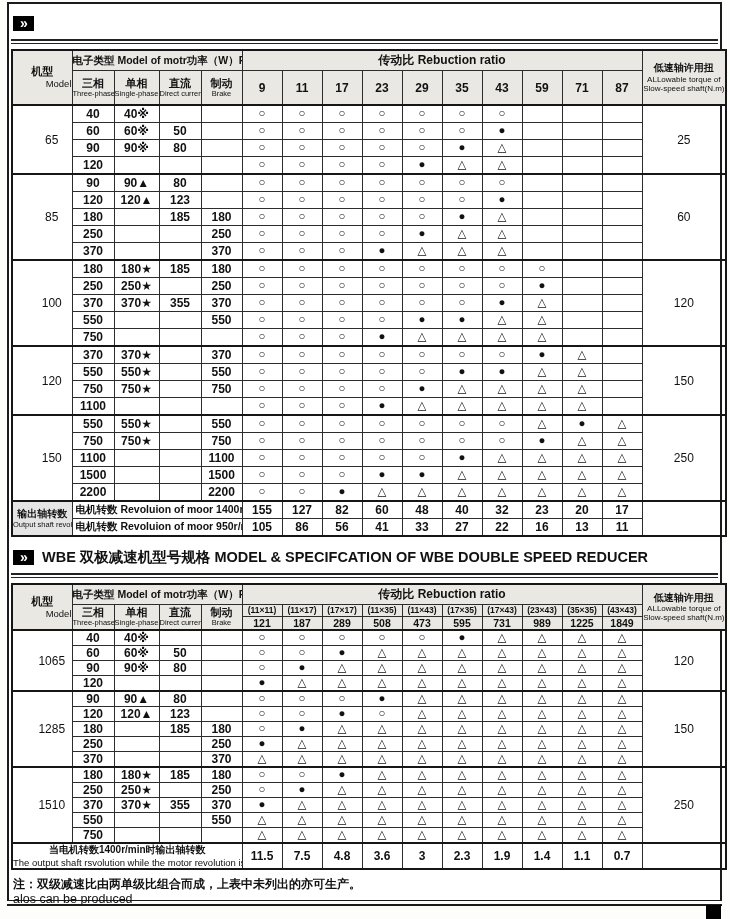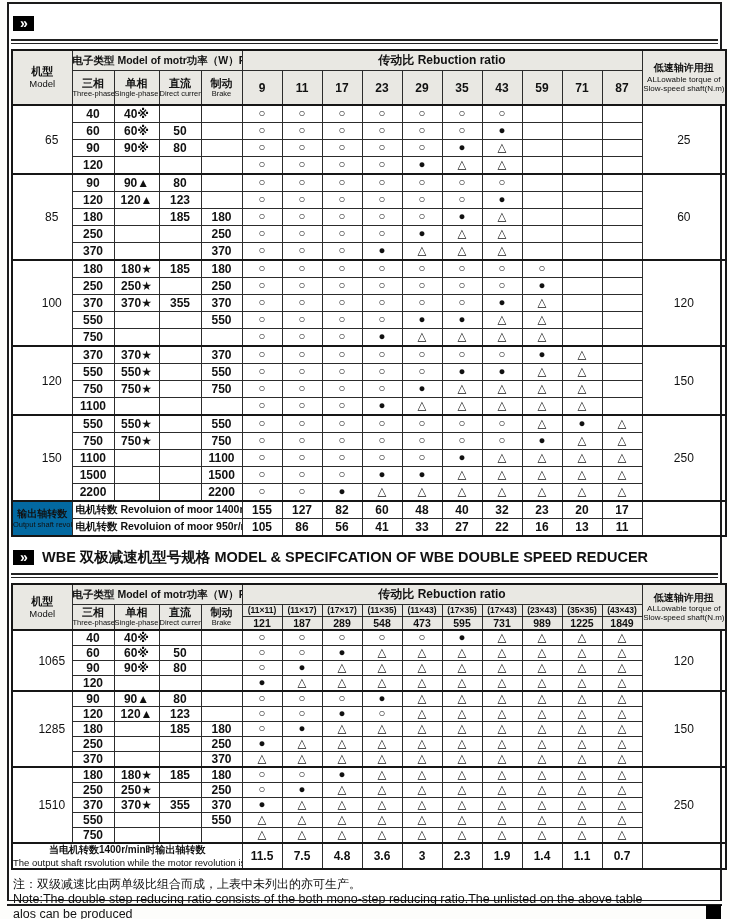--- a/index.html
+++ b/index.html
@@ -16,40 +16,40 @@
   .ttext{font-size:14.5px;font-weight:bold;white-space:nowrap;}
   .rule{height:2px;border-top:2px solid #222;border-bottom:1px solid #222;margin:0 0 5px 0;}
 
   table{border-collapse:collapse;table-layout:fixed;width:100%;border:2px solid #161616;}
   th,td{border:1px solid #2c2c2c;text-align:center;vertical-align:middle;padding:0;overflow:hidden;}
   .hd{background:#e9e8e3;}
   .zh{font-size:11px;font-weight:bold;line-height:1.2;}
   .en2{font-size:7.5px;font-weight:normal;line-height:1.1;white-space:nowrap;}
   .zh-s{font-size:10px;font-weight:bold;line-height:1.25;white-space:nowrap;}
   .en3{font-size:8px;font-weight:normal;line-height:1.15;white-space:nowrap;}
-  .en4{font-size:9.5px;font-weight:normal;line-height:1.2;white-space:nowrap;}
+  .en4{font-size:9.5px;font-weight:normal;line-height:1.2;white-space:nowrap;text-align:right;}
   .motor-hd{font-size:10.5px;font-weight:bold;height:19px;white-space:nowrap;}
   .ratio-hd{font-size:12px;font-weight:bold;margin-top:40px;}
   .rnum{font-size:12px;font-weight:bold;height:33px;}
   .rnum2 .rt{font-size:8.5px;font-weight:bold;border-bottom:1px solid #2c2c2c;line-height:11px;height:11px;white-space:nowrap;}
   .rnum2 .rb{font-size:10.5px;font-weight:bold;line-height:11px;padding-top:1px;}
   #table1 tbody td{height:16px;}
   #table2 tbody td{height:14px;}
   .mcell{font-size:12px;padding-left:19px;}
   .pcell{font-size:12px;font-weight:bold;}
   .tqcell{font-size:12px;}
   .mark{font-size:11.5px;line-height:1;}
   .gstart td{border-top:2px solid #161616;}
   .fstart td{border-top:2px solid #161616;}
-  .fleft{background:#0369a1;margin-left:6px;}
+  .fleft{background:#e5e5e5;margin-left:6px;}
   .flabel{font-size:10.5px;font-weight:bold;text-align:left;padding-left:3px;white-space:nowrap;height:18px;}
   .flabel2{white-space:nowrap;height:26px;}
   .fval{font-size:12px;font-weight:bold;}
   .note{margin:7px 2px 0 2px;}
-  .note-zh{font-size:12px;font-weight:normal;line-height:1.3;}
+  .note-zh{font-size:12px;font-weight:bold;line-height:1.3;}
   .note-en{font-size:12.5px;line-height:1.18;}
   .gap1{height:7px;}
 </style>
 </head>
 <body>
 
 <div class="page">
   <div class="frame">
 
     <div class="trow">
@@ -599,21 +599,21 @@
             <th class="hd rnum2">
               <div class="rt">(11×17)</div>
               <div class="rb">187</div>
             </th>
             <th class="hd rnum2">
               <div class="rt">(17×17)</div>
               <div class="rb">289</div>
             </th>
             <th class="hd rnum2">
               <div class="rt">(11×35)</div>
-              <div class="rb">548</div>
+              <div class="rb">508</div>
             </th>
             <th class="hd rnum2">
               <div class="rt">(11×43)</div>
               <div class="rb">473</div>
             </th>
             <th class="hd rnum2">
               <div class="rt">(17×35)</div>
               <div class="rb">595</div>
             </th>
             <th class="hd rnum2">
@@ -882,20 +882,19 @@
             <td class="fval">1.4</td>
             <td class="fval">1.1</td>
             <td class="fval">0.7</td>
             <td class="tqcell"></td>
           </tr>
         </tbody>
       </table>
 
     <div class="note">
       <div class="note-zh">注：双级减速比由两单级比组合而成，上表中未列出的亦可生产。</div>
-      <div class="note-en">Note:The double step reducing ratio consists of the both mono-step reducing ratio.The unlisted on the above table</div>
       <div class="note-en">alos can be produced</div>
     </div>
   </div>
 
   <div class="bottom-rule2"></div>
   <div class="corner-tab"></div>
 </div>
 
 </body></html>

